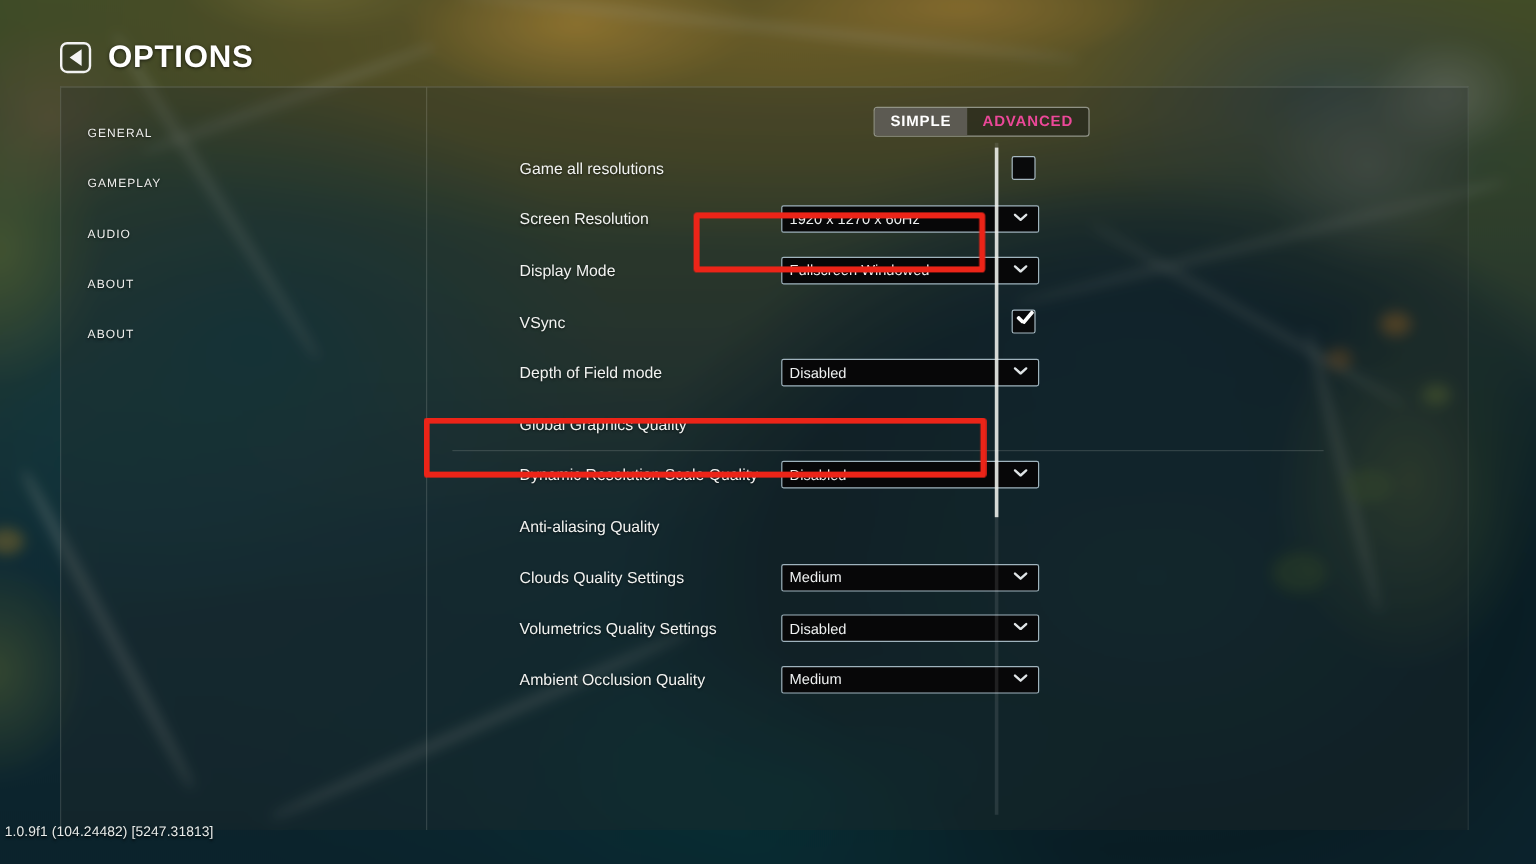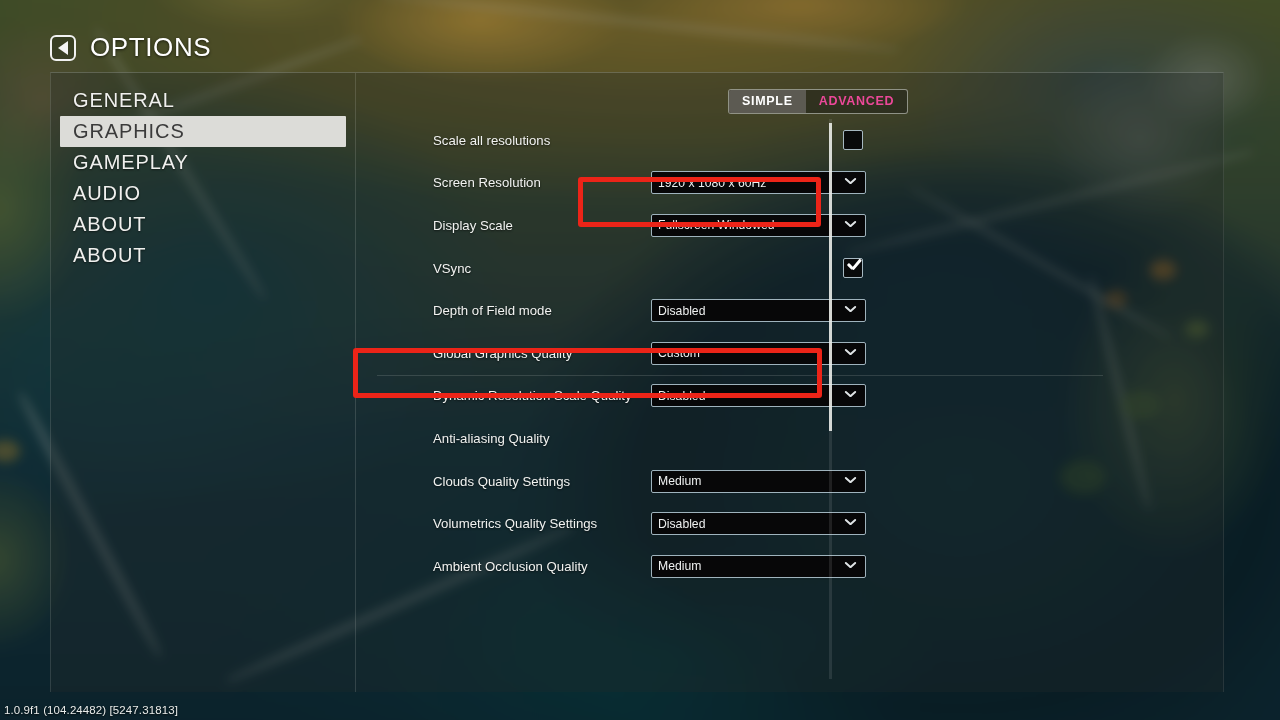--- a/index.html
+++ b/index.html
@@ -59,40 +59,40 @@
   #backbtn {
     width:26px; height:26px; border:2px solid #f2f2f2; border-radius:6px;
     display:flex; align-items:center; justify-content:center;
     background:rgba(20,26,20,.25);
   }
   #backbtn .tri {
     width:0; height:0; border-top:7px solid transparent; border-bottom:7px solid transparent;
     border-right:10px solid #f4f4f4; margin-right:1px;
   }
   #title {
-    color:#ffffff; font-size:26px; font-weight:normal; letter-spacing:.6px;
+    color:#ffffff; font-size:26px; font-weight:bold; letter-spacing:.6px;
     text-shadow:0 1px 3px rgba(0,0,0,.65);
   }
 
   
   #panel {
     position:absolute; left:50px; top:72px; width:1174px; height:620px;
     background:rgba(36,44,42,.30);
     border-top:1px solid rgba(225,230,225,.22);
     border-left:1px solid rgba(225,230,225,.14);
     border-right:1px solid rgba(225,230,225,.10);
     backdrop-filter:blur(1px);
   }
 
   
   #sidebar { position:absolute; left:0; top:0; width:305px; height:100%;
              border-right:1px solid rgba(225,230,225,.16); padding-top:12px; }
   .navitem {
-    height:31px; margin:0 9px; padding:0 13px; display:flex; align-items:center;
-    color:#f0f0ee; font-size:20px; letter-spacing:.9px;
+    height:31px; margin:11px 9px; padding:0 13px; display:flex; align-items:center;
+    color:#f0f0ee; font-size:10px; letter-spacing:.9px;
     text-shadow:0 1px 2px rgba(0,0,0,.55);
   }
   .navitem.active {
     background:#dcdcd8; color:#3b3b3b; text-shadow:none; border-radius:1px;
   }
 
   
   #content { position:absolute; left:306px; top:0; right:0; height:100%; }
 
   
@@ -158,21 +158,21 @@
   #scrollthumb {
     position:absolute; left:472px; top:50px; width:3px; height:308px;
     background:rgba(238,240,236,.88);
   }
 
   
   .redbox { position:absolute; border:5px solid #ec2418; border-radius:3px; }
 
   
   #version {
-    position:absolute; left:4px; bottom:4px; color:#e9ecea; font-size:11.5px;
+    position:absolute; left:4px; bottom:20px; color:#e9ecea; font-size:11.5px;
     text-shadow:0 1px 2px rgba(0,0,0,.8); letter-spacing:.1px;
   }
 </style>
 </head>
 <body>
 
 <div id="bg">
   <div class="blurwrap">
     <div class="layer bgbase"></div>
     <div class="layer bgwater"></div>
@@ -205,23 +205,20 @@
   </div>
   <div id="title">OPTIONS</div>
 </div>
 
 <div id="panel">
 
   <div id="sidebar">
       <div class="navitem">
         <span>GENERAL</span>
       </div>
-      <div class="navitem active">
-        <span>GRAPHICS</span>
-      </div>
       <div class="navitem">
         <span>GAMEPLAY</span>
       </div>
       <div class="navitem">
         <span>AUDIO</span>
       </div>
       <div class="navitem">
         <span>ABOUT</span>
       </div>
       <div class="navitem">
@@ -230,34 +227,34 @@
     </div>
 
   <div id="content">
     <div id="tabs">
       <div class="tab sel">SIMPLE</div>
       <div class="tab unsel">ADVANCED</div>
     </div>
 
     <div id="list">
         <div class="row">
-          <div class="rowlabel">Scale all resolutions</div>
+          <div class="rowlabel">Game all resolutions</div>
           <div class="checkbox"></div>
         </div>
         <div class="row">
           <div class="rowlabel">Screen Resolution</div>
           <div class="ctl">
             <div class="dropdown">
-              <span class="val">1920 x 1080 x 60Hz</span>
-              <span class="chev"></span>
-            </div>
-          </div>
-        </div>
-        <div class="row">
-          <div class="rowlabel">Display Scale</div>
+              <span class="val">1920 x 1270 x 60Hz</span>
+              <span class="chev"></span>
+            </div>
+          </div>
+        </div>
+        <div class="row">
+          <div class="rowlabel">Display Mode</div>
           <div class="ctl">
             <div class="dropdown">
               <span class="val">Fullscreen Windowed</span>
               <span class="chev"></span>
             </div>
           </div>
         </div>
         <div class="row">
           <div class="rowlabel">VSync</div>
           <div class="checkbox">
@@ -268,26 +265,20 @@
           <div class="rowlabel">Depth of Field mode</div>
           <div class="ctl">
             <div class="dropdown">
               <span class="val">Disabled</span>
               <span class="chev"></span>
             </div>
           </div>
         </div>
         <div class="row">
           <div class="rowlabel">Global Graphics Quality</div>
-          <div class="ctl">
-            <div class="dropdown">
-              <span class="val">Custom</span>
-              <span class="chev"></span>
-            </div>
-          </div>
         </div>
         <div class="row">
           <div class="divider" style="top: 0px;"></div>
           <div class="rowlabel">Dynamic Resolution Scale Quality</div>
           <div class="ctl">
             <div class="dropdown">
               <span class="val">Disabled</span>
               <span class="chev"></span>
             </div>
           </div>

